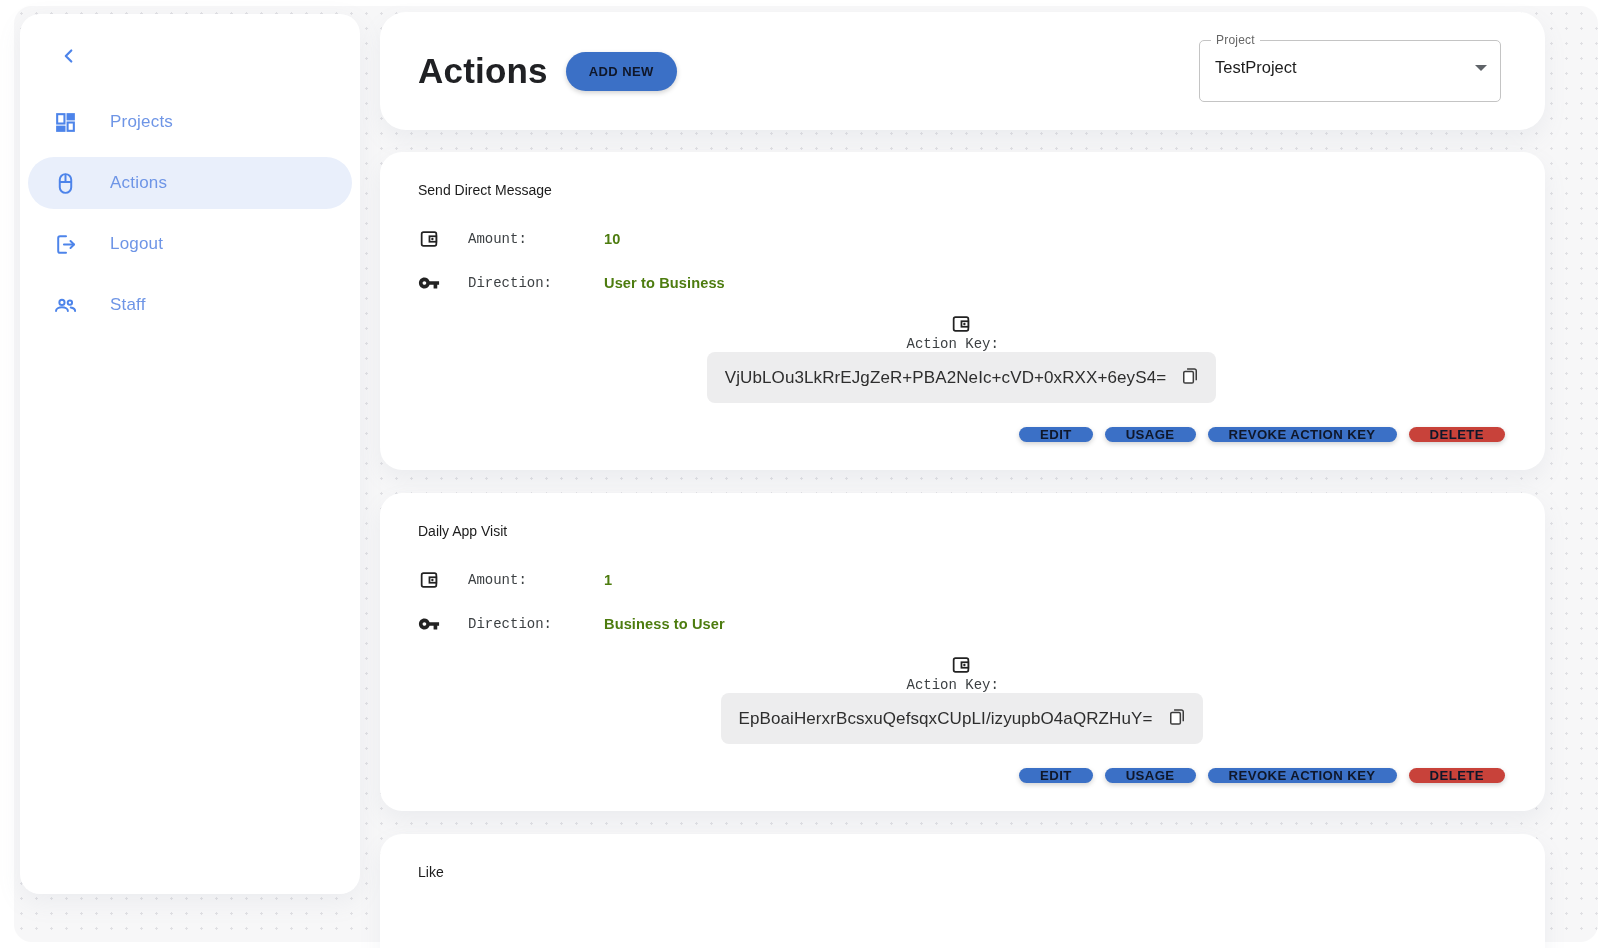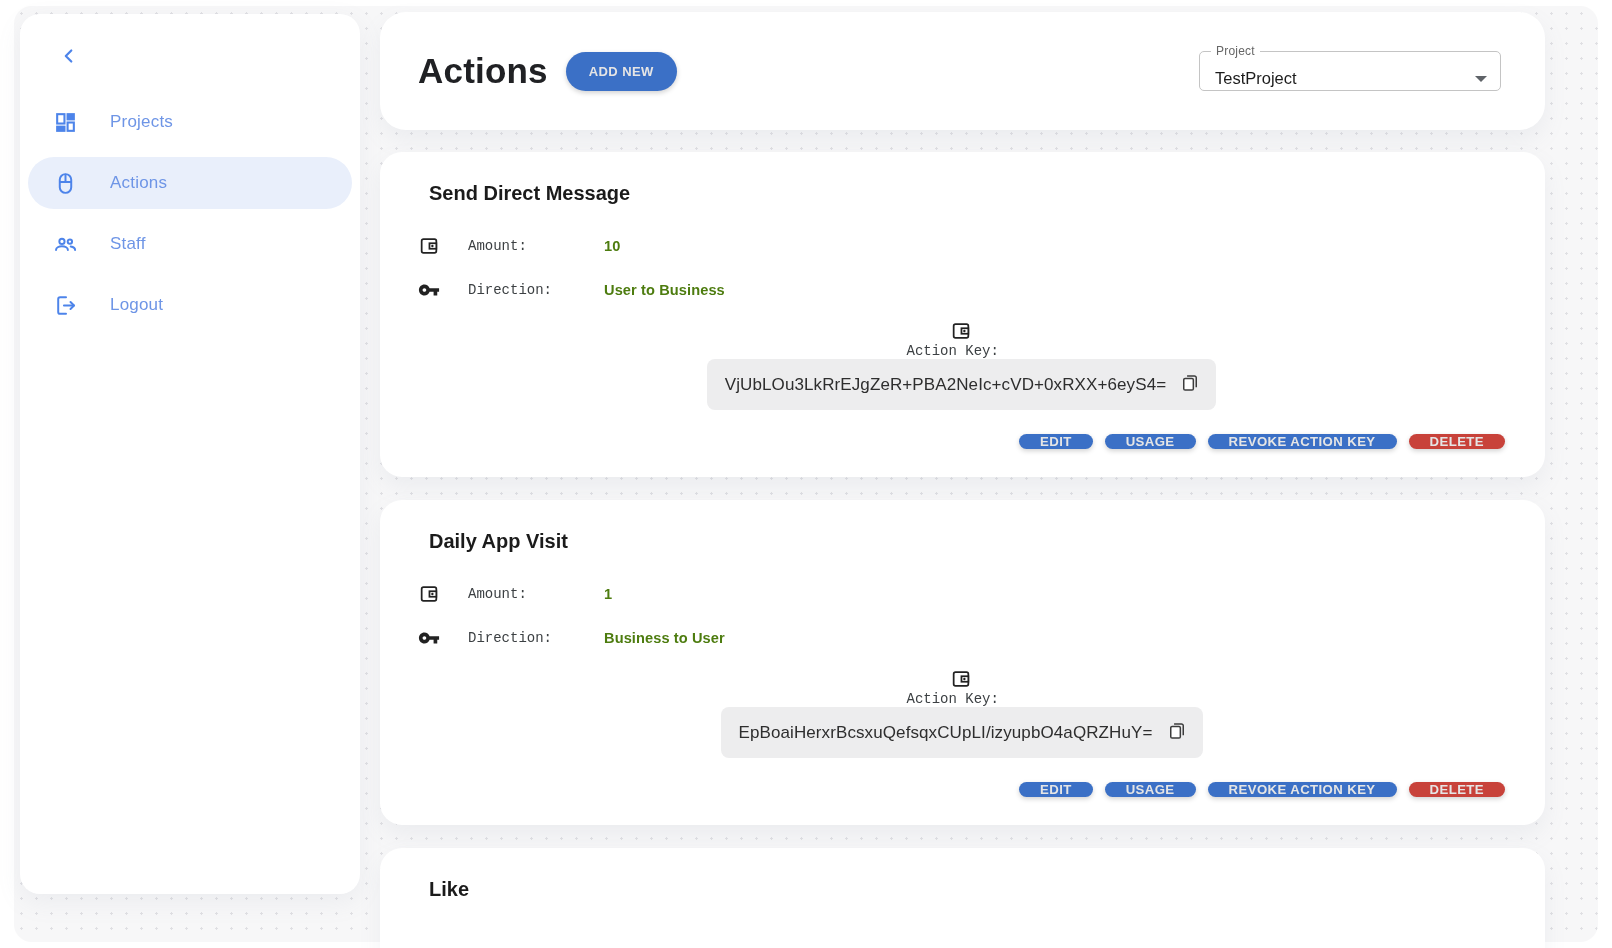--- a/index.html
+++ b/index.html
@@ -30,44 +30,44 @@
     align-items:center; justify-content:center; }
   .nav-icon svg{ width:25px; height:25px; }
   .nav-label{ margin-left:32px; font-size:17px; letter-spacing:.2px; }
 
   
   .main{ position:absolute; left:380px; top:12px; width:1165px; }
   .header-card{ height:118px; background:var(--card-bg); border-radius:26px;
     box-shadow:0 10px 22px rgba(140,149,165,.10);
     display:flex; align-items:center; padding:0 44px 0 38px; }
   .page-title{ font-size:35px; font-weight:800; color:var(--title-color); letter-spacing:.2px; }
-  .btn{ border:none; cursor:pointer; color:#e5e5e5; font-weight:700;
+  .btn{ border:none; cursor:pointer; color:#0f172a; font-weight:700;
     font-family:"Liberation Sans","DejaVu Sans",sans-serif;
     letter-spacing:.4px; border-radius:20px;
     box-shadow:0 2px 5px rgba(0,0,0,.18); }
   .btn.primary{ background:var(--accent-blue); }
   .btn.danger{ background:var(--danger-red); }
   .add-new{ margin-left:18px; padding:12px 23px; font-size:13px; }
 
-  .select{ margin-left:auto; position:relative; width:302px; height:40px;
+  .select{ margin-left:auto; position:relative; width:302px; height:62px;
     border:1px solid var(--select-border); border-radius:5px; cursor:pointer; background:#fff; }
   .select-label{ position:absolute; top:-8px; left:11px; background:#fff; padding:0 5px;
     font-size:12px; color:var(--select-label-color); letter-spacing:.2px; }
   .select-value{ display:block; line-height:52px; padding-left:15px; font-size:16.5px;
     color:#1c1c1c; }
   .caret{ position:absolute; right:13px; top:24px; width:0; height:0;
     border-left:6px solid transparent; border-right:6px solid transparent;
     border-top:6px solid #5f6368; }
 
   
   .cards{ margin-top:22px; display:flex; flex-direction:column; gap:23px; }
   .card{ background:var(--card-bg); border-radius:22px; padding:30px 40px 28px 38px;
     box-shadow:0 10px 22px rgba(140,149,165,.10); }
   .card:last-child{ min-height:175px; }
-  .card-title{ font-size:20px; font-weight:700; color:#1b1b1b; margin-bottom:26px;margin-left:11px; }
+  .card-title{ font-size:14px; font-weight:400; color:#1b1b1b; margin-bottom:26px; }
   .field-row{ display:flex; align-items:center; min-height:30px; margin-bottom:14px; }
   .field-row.boxed{ margin-top:10px;flex-direction:column; }
   .field-icon{ width:24px; height:24px; color:#222; display:flex; align-items:center; }
   .field-icon svg{ width:22px; height:22px; }
   .field-label{ width:136px; margin-left:26px; font-size:14px; color:var(--label-color);font-family:Liberation Mono, monospace; }
   .field-value{ font-size:14.6px; font-weight:700; color:#4d7c0f; letter-spacing:.1px; }
   .key-box{ display:flex; align-items:center; gap:12px; background:var(--key-box-bg);
     border-radius:8px; padding:12px 14px 12px 18px; }
   .key-text{ font-size:17px; color:#2e2e2e; letter-spacing:.1px; }
   .copy-btn{ background:none; border:none; cursor:pointer; color:#3c3c3c;
@@ -104,38 +104,38 @@
           <svg viewBox="0 0 24 24" fill="none" stroke="currentColor" stroke-width="1.9" stroke-linecap="round">
     <rect x="6.5" y="3" width="11" height="18" rx="5.5"></rect>
     <line x1="12" y1="3.5" x2="12" y2="10.5"></line>
     <line x1="6.8" y1="10.5" x2="17.2" y2="10.5"></line>
   </svg>
         </span>
     <span class="nav-label">Actions</span>
   </div>
       <div class="nav-item">
     <span class="nav-icon">
+          <svg viewBox="0 0 24 24" fill="none" stroke="currentColor" stroke-width="1.9" stroke-linecap="round" stroke-linejoin="round">
+    <path d="M12.5 4H6.8A1.8 1.8 0 0 0 5 5.8v12.4A1.8 1.8 0 0 0 6.8 20h5.7"></path>
+    <line x1="10.5" y1="12" x2="20" y2="12"></line>
+    <polyline points="16.8 8.6 20.2 12 16.8 15.4"></polyline>
+  </svg>
+        </span>
+    <span class="nav-label">Logout</span>
+  </div>
+      <div class="nav-item">
+    <span class="nav-icon">
           <svg viewBox="0 0 24 24" fill="none" stroke="currentColor" stroke-width="1.9" stroke-linecap="round">
     <circle cx="8.6" cy="9" r="2.5"></circle>
     <path d="M2.9 17.3c0-2.1 2.6-3.7 5.7-3.7s5.7 1.6 5.7 3.7"></path>
     <circle cx="16.2" cy="9.2" r="2.1"></circle>
     <path d="M17 13.9c2.4.4 4.2 1.7 4.2 3.4"></path>
   </svg>
         </span>
     <span class="nav-label">Staff</span>
-  </div>
-      <div class="nav-item">
-    <span class="nav-icon">
-          <svg viewBox="0 0 24 24" fill="none" stroke="currentColor" stroke-width="1.9" stroke-linecap="round" stroke-linejoin="round">
-    <path d="M12.5 4H6.8A1.8 1.8 0 0 0 5 5.8v12.4A1.8 1.8 0 0 0 6.8 20h5.7"></path>
-    <line x1="10.5" y1="12" x2="20" y2="12"></line>
-    <polyline points="16.8 8.6 20.2 12 16.8 15.4"></polyline>
-  </svg>
-        </span>
-    <span class="nav-label">Logout</span>
   </div>
     </nav>
 </aside>
 
 <main class="main">
   <section class="header-card">
     <h1 class="page-title">Actions</h1>
     <button class="btn primary add-new">ADD NEW</button>
     <div class="select">
       <span class="select-label">Project</span>

